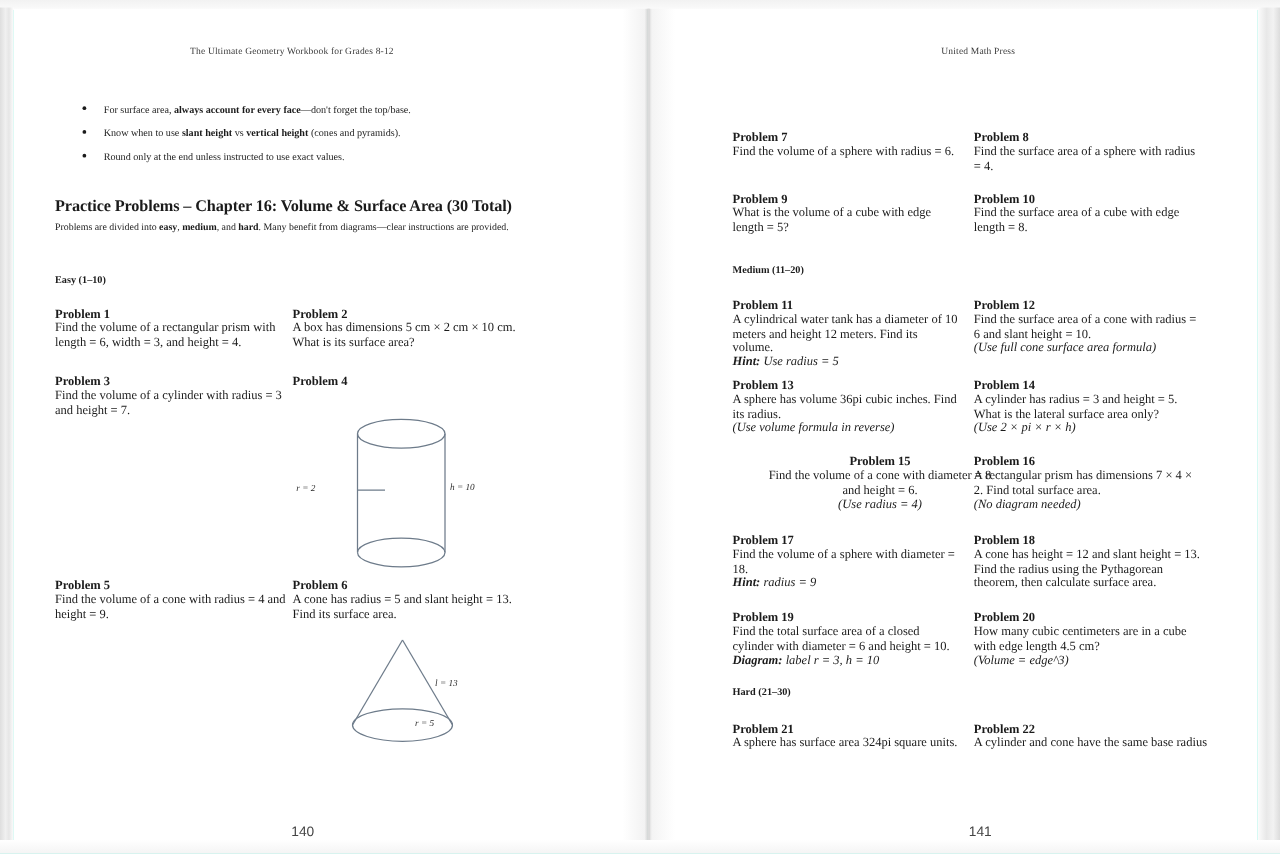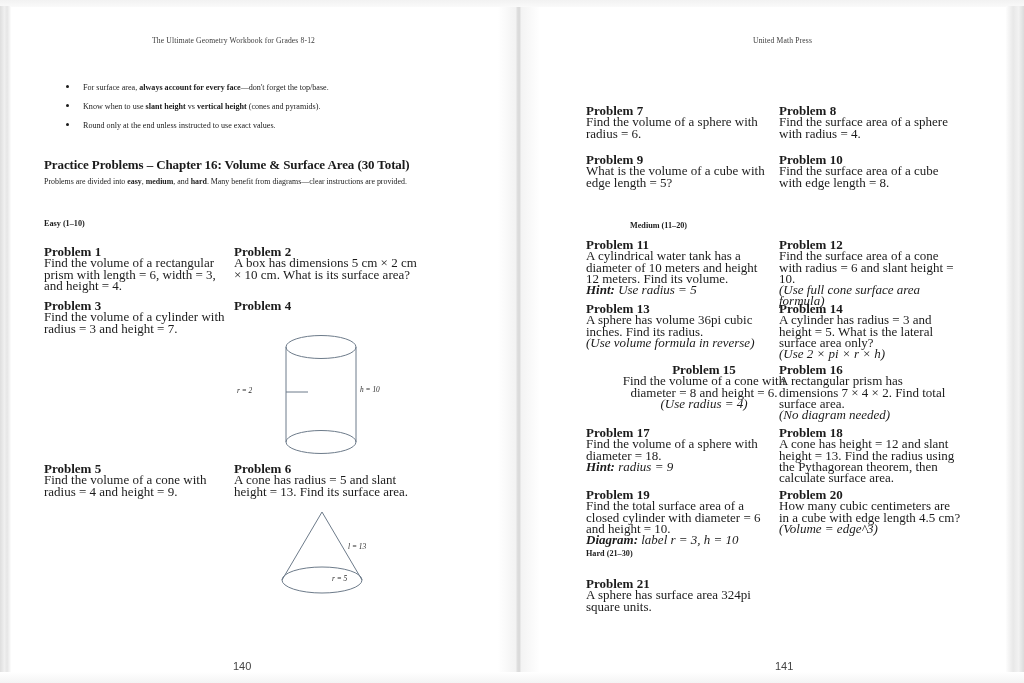--- a/index.html
+++ b/index.html
@@ -138,21 +138,21 @@
   }
 
   .subhead {
     position: absolute;
     font-size: 8.2px;
     font-weight: bold;
   }
 
   .prob {
     position: absolute;
-    font-size: 13px;
+    font-size: 10px;
     line-height: 11.3px;
   }
   .prob .t {
     font-weight: bold;
     display: block;
   }
   .prob .hint {
     font-style: italic;
     display: block;
   }
@@ -273,21 +273,21 @@
 
   <div class="prob" style="left:586px; top:154px; width:180px;">
     <span class="t">Problem 9</span>
     <span>What is the volume of a cube with edge length = 5?</span>
   </div>
   <div class="prob" style="left:779px; top:154px; width:184px;">
     <span class="t">Problem 10</span>
     <span>Find the surface area of a cube with edge length = 8.</span>
   </div>
 
-  <div class="subhead" style="left:586px; top:221px;margin-left:44px;">Medium (11–20)</div>
+  <div class="subhead" style="left:586px; top:211px;">Medium (11–20)</div>
 
   <div class="prob" style="left:586px; top:239px; width:180px;">
     <span class="t">Problem 11</span>
     <span>A cylindrical water tank has a diameter of 10 meters and height 12 meters. Find its volume.</span>
     <span class="hint"><b>Hint:</b> Use radius = 5</span>
   </div>
   <div class="prob" style="left:779px; top:239px; width:184px;">
     <span class="t">Problem 12</span>
     <span>Find the surface area of a cone with radius = 6 and slant height = 10.</span>
     <span class="hint">(Use full cone surface area formula)</span>
@@ -335,17 +335,21 @@
     <span>How many cubic centimeters are in a cube with edge length 4.5 cm?</span>
     <span class="hint">(Volume = edge^3)</span>
   </div>
 
   <div class="subhead" style="left:586px; top:549px;">Hard (21–30)</div>
 
   <div class="prob" style="left:586px; top:578px; width:180px;">
     <span class="t">Problem 21</span>
     <span>A sphere has surface area 324pi square units.</span>
   </div>
+  <div class="prob" style="left:779px; top:578px; width:190px;">
+    <span class="t">Problem 22</span>
+    <span>A cylinder and cone have the same base radius</span>
+  </div>
 
   <div class="folio folio-right">141</div>
 
   <div class="band-bottom"></div>
 </div>
 
 </body></html>

